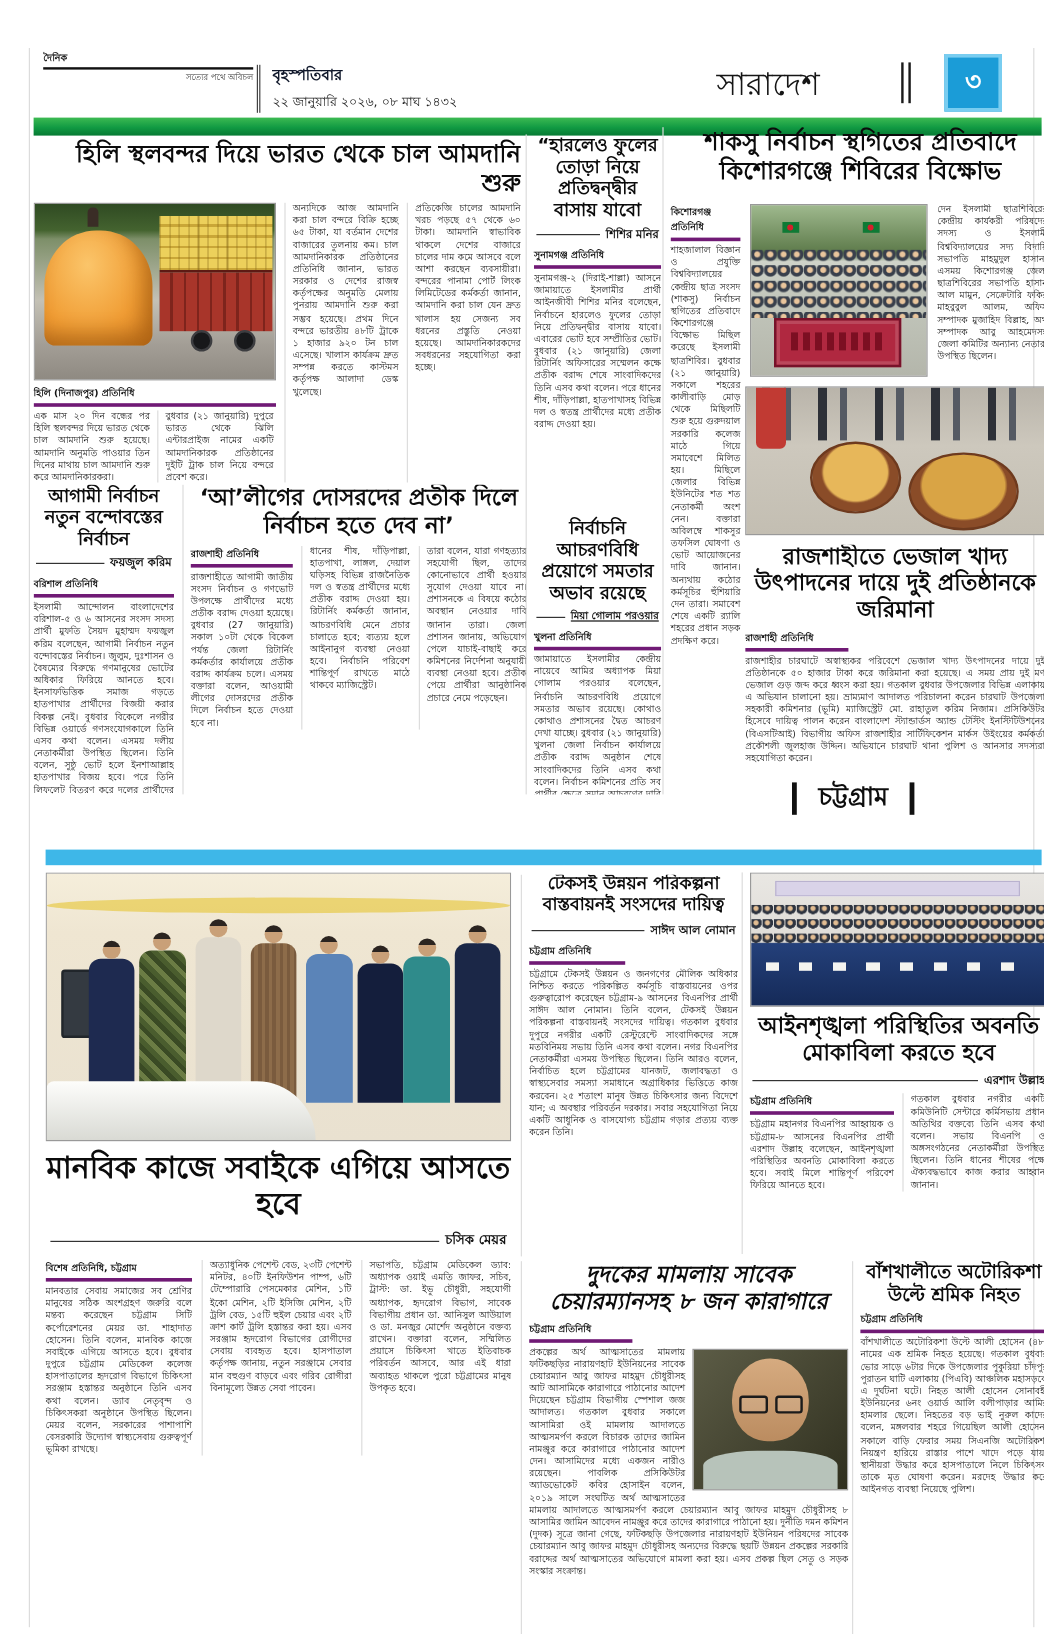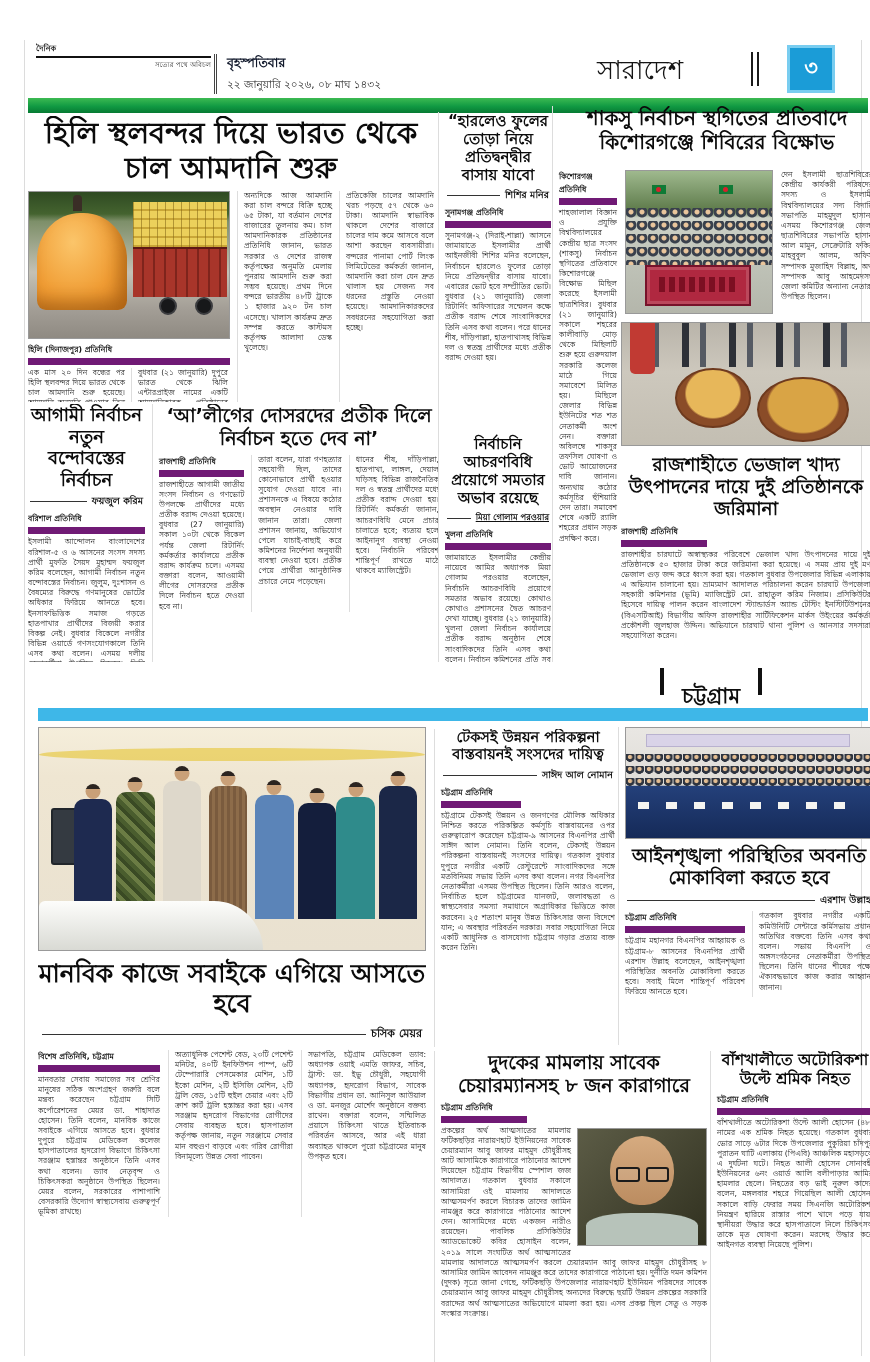--- a/index.html
+++ b/index.html
@@ -20,21 +20,21 @@
   .dt{font-size:10.5px;color:#222;margin-top:3px;}
   .section-name{position:absolute;left:597px;top:50px;font-size:26px;font-weight:normal;color:#151515;}
   .dbl{position:absolute;left:751px;top:52px;width:4px;height:34px;border-left:2px solid #1a1a1a;border-right:2px solid #1a1a1a;}
   .page-badge{position:absolute;left:787px;top:45px;width:42px;height:42px;background:#1b9cd7;border:3px solid #79cdf0;
               display:flex;align-items:center;justify-content:center;color:#fff;font-size:21px;font-weight:bold;}
   .green-bar{position:absolute;left:28px;top:98px;width:840px;height:15px;
              background:linear-gradient(180deg,#3cba52 0%,#119a43 55%,#067a33 100%);}
   
   .art{position:absolute;overflow:hidden;}
   .hl{font-weight:800;text-align:center;color:#0b0b0b;line-height:1.2;}
-  .byl{font-size:7.8px;font-weight:bold;color:#111;border-bottom:7px solid #701a75;padding-bottom:2px;margin-bottom:3px;display:block;}
+  .byl{font-size:7.8px;font-weight:bold;color:#111;border-bottom:3px solid #701a75;padding-bottom:2px;margin-bottom:3px;display:block;}
   .attr{display:flex;align-items:center;gap:5px;margin:4px 2px 3px;}
   .attr i{flex:1;height:1px;background:#333;}
   .attr b{font-size:9.5px;color:#111;white-space:nowrap;}
   .bt{font-size:7.6px;line-height:1.34;text-align:justify;color:#202020;word-break:break-word;}
   .cols{display:flex;gap:7px;}
   .vr{border-left:1px solid #ddd;padding-left:6px;}
   .ph{position:relative;overflow:hidden;border:1px solid #999;background:#ddd;}
   .ph span{position:absolute;display:block;}
   
   .ph-rice{background:linear-gradient(180deg,#2f4a22 0%,#44632f 15%,#7d8f69 20%,#c4c1b5 55%,#a39e96 80%,#8f8a82 100%);}
@@ -82,21 +82,21 @@
     background:repeating-linear-gradient(90deg,#f4f4f0 0 11px,transparent 11px 28px);}
   .ph-port{background:linear-gradient(135deg,#5c5c46 0%,#30301f 100%);}
   .ph-port .head{left:25%;top:6%;width:50%;height:60%;border-radius:50% 50% 46% 46%;
     background:linear-gradient(180deg,#d6ab80 0%,#bb8c60 100%);}
   .ph-port .lens1,.ph-port .lens2{top:33%;width:15%;height:10%;border:2px solid #1b1b1b;border-radius:3px;background:rgba(255,255,255,.12);}
   .ph-port .lens1{left:30%;} .ph-port .lens2{left:53%;}
   .ph-port .shirt{left:6%;bottom:0;width:88%;height:27%;border-radius:40% 40% 0 0;background:#b7c3ba;}
   
   .ctg{position:absolute;left:660px;top:648px;display:flex;align-items:center;gap:18px;}
   .ctg .bar{width:4px;height:27px;background:#111;}
-  .ctg .lab{font-size:21px;font-weight:800;color:#0d0d0d;margin-top:32px;}
+  .ctg .lab{font-size:21px;font-weight:800;color:#0d0d0d;}
   .blue-bar{position:absolute;left:38px;top:708px;width:830px;height:13px;background:#3eb7e8;}
 </style>
 </head>
 <body>
 
 <div class="page">
   <div class="edge" style="left:24px"></div>
   <div class="edge" style="left:861px"></div>
 
   <div class="masthead">
@@ -107,21 +107,21 @@
   <div class="dateblock">
     <div class="wd">বৃহস্পতিবার</div>
     <div class="dt">২২ জানুয়ারি ২০২৬, ০৮ মাঘ ১৪৩২</div>
   </div>
   <div class="section-name">সারাদেশ</div>
   <div class="dbl"></div>
   <div class="page-badge">৩</div>
   <div class="green-bar"></div>
 
   <div class="art" style="left:28px;top:116px;width:406px;height:286px;">
-    <div class="hl" style="font-size:29px;">হিলি স্থলবন্দর দিয়ে ভারত থেকে চাল আমদানি শুরু</div>
+    <div class="hl" style="font-size:20px;text-align:right;">হিলি স্থলবন্দর দিয়ে ভারত থেকে চাল আমদানি শুরু</div>
     <div class="cols" style="margin-top:5px;">
       <div style="width:202px;flex:0 0 auto;">
         <div class="ph ph-rice" style="width:200px;height:146px;">
           <span class="tarp"></span>
           <span class="sacks"></span>
           <span class="deck"></span>
           <span class="w1"></span>
           <span class="w2"></span>
           <span class="fig"></span>
         </div>
@@ -130,38 +130,38 @@
           <div class="bt" style="width:97px;">এক মাস ২০ দিন বন্ধের পর হিলি স্থলবন্দর দিয়ে ভারত থেকে চাল আমদানি শুরু হয়েছে। আমদানি অনুমতি পাওয়ার তিন দিনের মাথায় চাল আমদানি শুরু করে আমদানিকারকরা।</div>
           <div class="bt vr" style="width:90px;">বুধবার (২১ জানুয়ারি) দুপুরে ভারত থেকে ঝিলি এন্টারপ্রাইজ নামের একটি আমদানিকারক প্রতিষ্ঠানের দুইটি ট্রাক চাল নিয়ে বন্দরে প্রবেশ করে।</div>
         </div>
       </div>
       <div class="bt vr" style="width:92px;">অন্যদিকে আজ আমদানি করা চাল বন্দরে বিক্রি হচ্ছে ৬৫ টাকা, যা বর্তমান দেশের বাজারের তুলনায় কম। চাল আমদানিকারক প্রতিষ্ঠানের প্রতিনিধি জানান, ভারত সরকার ও দেশের রাজস্ব কর্তৃপক্ষের অনুমতি মেলায় পুনরায় আমদানি শুরু করা সম্ভব হয়েছে। প্রথম দিনে বন্দরে ভারতীয় ৪৮টি ট্রাকে ১ হাজার ৯২০ টন চাল এসেছে। খালাস কার্যক্রম দ্রুত সম্পন্ন করতে কাস্টমস কর্তৃপক্ষ আলাদা ডেস্ক খুলেছে।</div>
       <div class="bt vr" style="width:92px;">প্রতিকেজি চালের আমদানি খরচ পড়ছে ৫৭ থেকে ৬০ টাকা। আমদানি স্বাভাবিক থাকলে দেশের বাজারে চালের দাম কমে আসবে বলে আশা করছেন ব্যবসায়ীরা। বন্দরের পানামা পোর্ট লিংক লিমিটেডের কর্মকর্তা জানান, আমদানি করা চাল যেন দ্রুত খালাস হয় সেজন্য সব ধরনের প্রস্তুতি নেওয়া হয়েছে। আমদানিকারকদের সবধরনের সহযোগিতা করা হচ্ছে।</div>
     </div>
   </div>
 
   <div class="art" style="left:28px;top:404px;width:117px;height:258px;">
-    <div class="hl" style="font-size:18px;">আগামী নির্বাচন নতুন বন্দোবস্তের নির্বাচন</div>
+    <div class="hl" style="font-size:15px;">আগামী নির্বাচন নতুন বন্দোবস্তের নির্বাচন</div>
     <div class="attr">
         <i></i>
         <b>ফয়জুল করিম</b>
       </div>
     <span class="byl">বরিশাল প্রতিনিধি</span>
     <div class="bt">ইসলামী আন্দোলন বাংলাদেশের বরিশাল-৫ ও ৬ আসনের সংসদ সদস্য প্রার্থী মুফতি সৈয়দ মুহাম্মদ ফয়জুল করিম বলেছেন, আগামী নির্বাচন নতুন বন্দোবস্তের নির্বাচন। জুলুম, দুঃশাসন ও বৈষম্যের বিরুদ্ধে গণমানুষের ভোটের অধিকার ফিরিয়ে আনতে হবে। ইনসাফভিত্তিক সমাজ গড়তে হাতপাখার প্রার্থীদের বিজয়ী করার বিকল্প নেই। বুধবার বিকেলে নগরীর বিভিন্ন ওয়ার্ডে গণসংযোগকালে তিনি এসব কথা বলেন। এসময় দলীয় নেতাকর্মীরা উপস্থিত ছিলেন। তিনি বলেন, সুষ্ঠু ভোট হলে ইনশাআল্লাহ হাতপাখার বিজয় হবে। পরে তিনি লিফলেট বিতরণ করে দলের প্রার্থীদের ভোটারদের সঙ্গে পরিচয় করিয়ে দেন। গণসংযোগে ব্যাপক সাড়া মেলে বলে জানান নেতারা।</div>
   </div>
 
   <div class="art vr" style="left:152px;top:404px;width:280px;height:258px;">
     <div class="hl" style="font-size:19px;">‘আ’লীগের দোসরদের প্রতীক দিলে নির্বাচন হতে দেব না’</div>
     <div class="cols" style="margin-top:5px;">
       <div style="width:86px;">
         <span class="byl">রাজশাহী প্রতিনিধি</span>
         <div class="bt">রাজশাহীতে আগামী জাতীয় সংসদ নির্বাচন ও গণভোট উপলক্ষে প্রার্থীদের মধ্যে প্রতীক বরাদ্দ দেওয়া হয়েছে। বুধবার (27 জানুয়ারি) সকাল ১০টা থেকে বিকেল পর্যন্ত জেলা রিটার্নিং কর্মকর্তার কার্যালয়ে প্রতীক বরাদ্দ কার্যক্রম চলে। এসময় বক্তারা বলেন, আওয়ামী লীগের দোসরদের প্রতীক দিলে নির্বাচন হতে দেওয়া হবে না।</div>
       </div>
+      <div class="bt vr" style="width:84px;">ধানের শীষ, দাঁড়িপাল্লা, হাতপাখা, লাঙ্গল, দেয়াল ঘড়িসহ বিভিন্ন রাজনৈতিক দল ও স্বতন্ত্র প্রার্থীদের মধ্যে প্রতীক বরাদ্দ দেওয়া হয়। রিটার্নিং কর্মকর্তা জানান, আচরণবিধি মেনে প্রচার চালাতে হবে; ব্যত্যয় হলে আইনানুগ ব্যবস্থা নেওয়া হবে। নির্বাচনি পরিবেশ শান্তিপূর্ণ রাখতে মাঠে থাকবে ম্যাজিস্ট্রেট।</div>
       <div class="bt vr" style="width:84px;">তারা বলেন, যারা গণহত্যার সহযোগী ছিল, তাদের কোনোভাবে প্রার্থী হওয়ার সুযোগ দেওয়া যাবে না। প্রশাসনকে এ বিষয়ে কঠোর অবস্থান নেওয়ার দাবি জানান তারা। জেলা প্রশাসন জানায়, অভিযোগ পেলে যাচাই-বাছাই করে কমিশনের নির্দেশনা অনুযায়ী ব্যবস্থা নেওয়া হবে। প্রতীক পেয়ে প্রার্থীরা আনুষ্ঠানিক প্রচারে নেমে পড়েছেন।</div>
-      <div class="bt vr" style="width:84px;">ধানের শীষ, দাঁড়িপাল্লা, হাতপাখা, লাঙ্গল, দেয়াল ঘড়িসহ বিভিন্ন রাজনৈতিক দল ও স্বতন্ত্র প্রার্থীদের মধ্যে প্রতীক বরাদ্দ দেওয়া হয়। রিটার্নিং কর্মকর্তা জানান, আচরণবিধি মেনে প্রচার চালাতে হবে; ব্যত্যয় হলে আইনানুগ ব্যবস্থা নেওয়া হবে। নির্বাচনি পরিবেশ শান্তিপূর্ণ রাখতে মাঠে থাকবে ম্যাজিস্ট্রেট।</div>
     </div>
   </div>
 
   <div class="art vr" style="left:438px;top:112px;width:106px;height:550px;">
     <div>
       <div class="hl" style="font-size:15px;">“হারলেও ফুলের তোড়া নিয়ে প্রতিদ্বন্দ্বীর বাসায় যাবো</div>
       <div class="attr">
           <i></i>
           <b>শিশির মনির</b>
         </div>
@@ -267,21 +267,21 @@
     <div class="cols" style="gap:7px;">
       <div style="width:120px;">
         <span class="byl">চট্টগ্রাম প্রতিনিধি</span>
         <div class="bt">চট্টগ্রাম মহানগর বিএনপির আহ্বায়ক ও চট্টগ্রাম-৮ আসনের বিএনপির প্রার্থী এরশাদ উল্লাহ বলেছেন, আইনশৃঙ্খলা পরিস্থিতির অবনতি মোকাবিলা করতে হবে। সবাই মিলে শান্তিপূর্ণ পরিবেশ ফিরিয়ে আনতে হবে।</div>
       </div>
       <div class="bt vr" style="width:112px;">গতকাল বুধবার নগরীর একটি কমিউনিটি সেন্টারে কর্মিসভায় প্রধান অতিথির বক্তব্যে তিনি এসব কথা বলেন। সভায় বিএনপি ও অঙ্গসংগঠনের নেতাকর্মীরা উপস্থিত ছিলেন। তিনি ধানের শীষের পক্ষে ঐক্যবদ্ধভাবে কাজ করার আহ্বান জানান।</div>
     </div>
   </div>
 
   <div class="art vr" style="left:434px;top:1051px;width:266px;height:311px;">
-    <div class="hl" style="font-size:19px;">দুদকের মামলায় সাবেক চেয়ারম্যানসহ ৮ জন কারাগারে</div>
+    <div class="hl" style="font-size:19px;font-style:italic;">দুদকের মামলায় সাবেক চেয়ারম্যানসহ ৮ জন কারাগারে</div>
     <span class="byl" style="width:86px;margin-top:4px;">চট্টগ্রাম প্রতিনিধি</span>
     <div>
       <div class="ph ph-port" style="float:right;width:128px;height:116px;margin:2px 0 4px 6px;">
         <span class="head"></span>
         <span class="lens1"></span>
         <span class="lens2"></span>
         <span class="shirt"></span>
       </div>
       <div class="bt">প্রকল্পের অর্থ আত্মসাতের মামলায় ফটিকছড়ির নারায়ণহাট ইউনিয়নের সাবেক চেয়ারম্যান আবু জাফর মাহমুদ চৌধুরীসহ আট আসামিকে কারাগারে পাঠানোর আদেশ দিয়েছেন চট্টগ্রাম বিভাগীয় স্পেশাল জজ আদালত। গতকাল বুধবার সকালে আসামিরা ওই মামলায় আদালতে আত্মসমর্পণ করলে বিচারক তাদের জামিন নামঞ্জুর করে কারাগারে পাঠানোর আদেশ দেন। আসামিদের মধ্যে একজন নারীও রয়েছেন। পাবলিক প্রসিকিউটর অ্যাডভোকেট কবির হোসাইন বলেন, ২০১৯ সালে সংঘটিত অর্থ আত্মসাতের মামলায় আদালতে আত্মসমর্পণ করলে চেয়ারম্যান আবু জাফর মাহমুদ চৌধুরীসহ ৮ আসামির জামিন আবেদন নামঞ্জুর করে তাদের কারাগারে পাঠানো হয়। দুর্নীতি দমন কমিশন (দুদক) সূত্রে জানা গেছে, ফটিকছড়ি উপজেলার নারায়ণহাট ইউনিয়ন পরিষদের সাবেক চেয়ারম্যান আবু জাফর মাহমুদ চৌধুরীসহ অন্যদের বিরুদ্ধে ছয়টি উন্নয়ন প্রকল্পের সরকারি বরাদ্দের অর্থ আত্মসাতের অভিযোগে মামলা করা হয়। এসব প্রকল্প ছিল সেতু ও সড়ক সংস্কার সংক্রান্ত।</div>
     </div>

